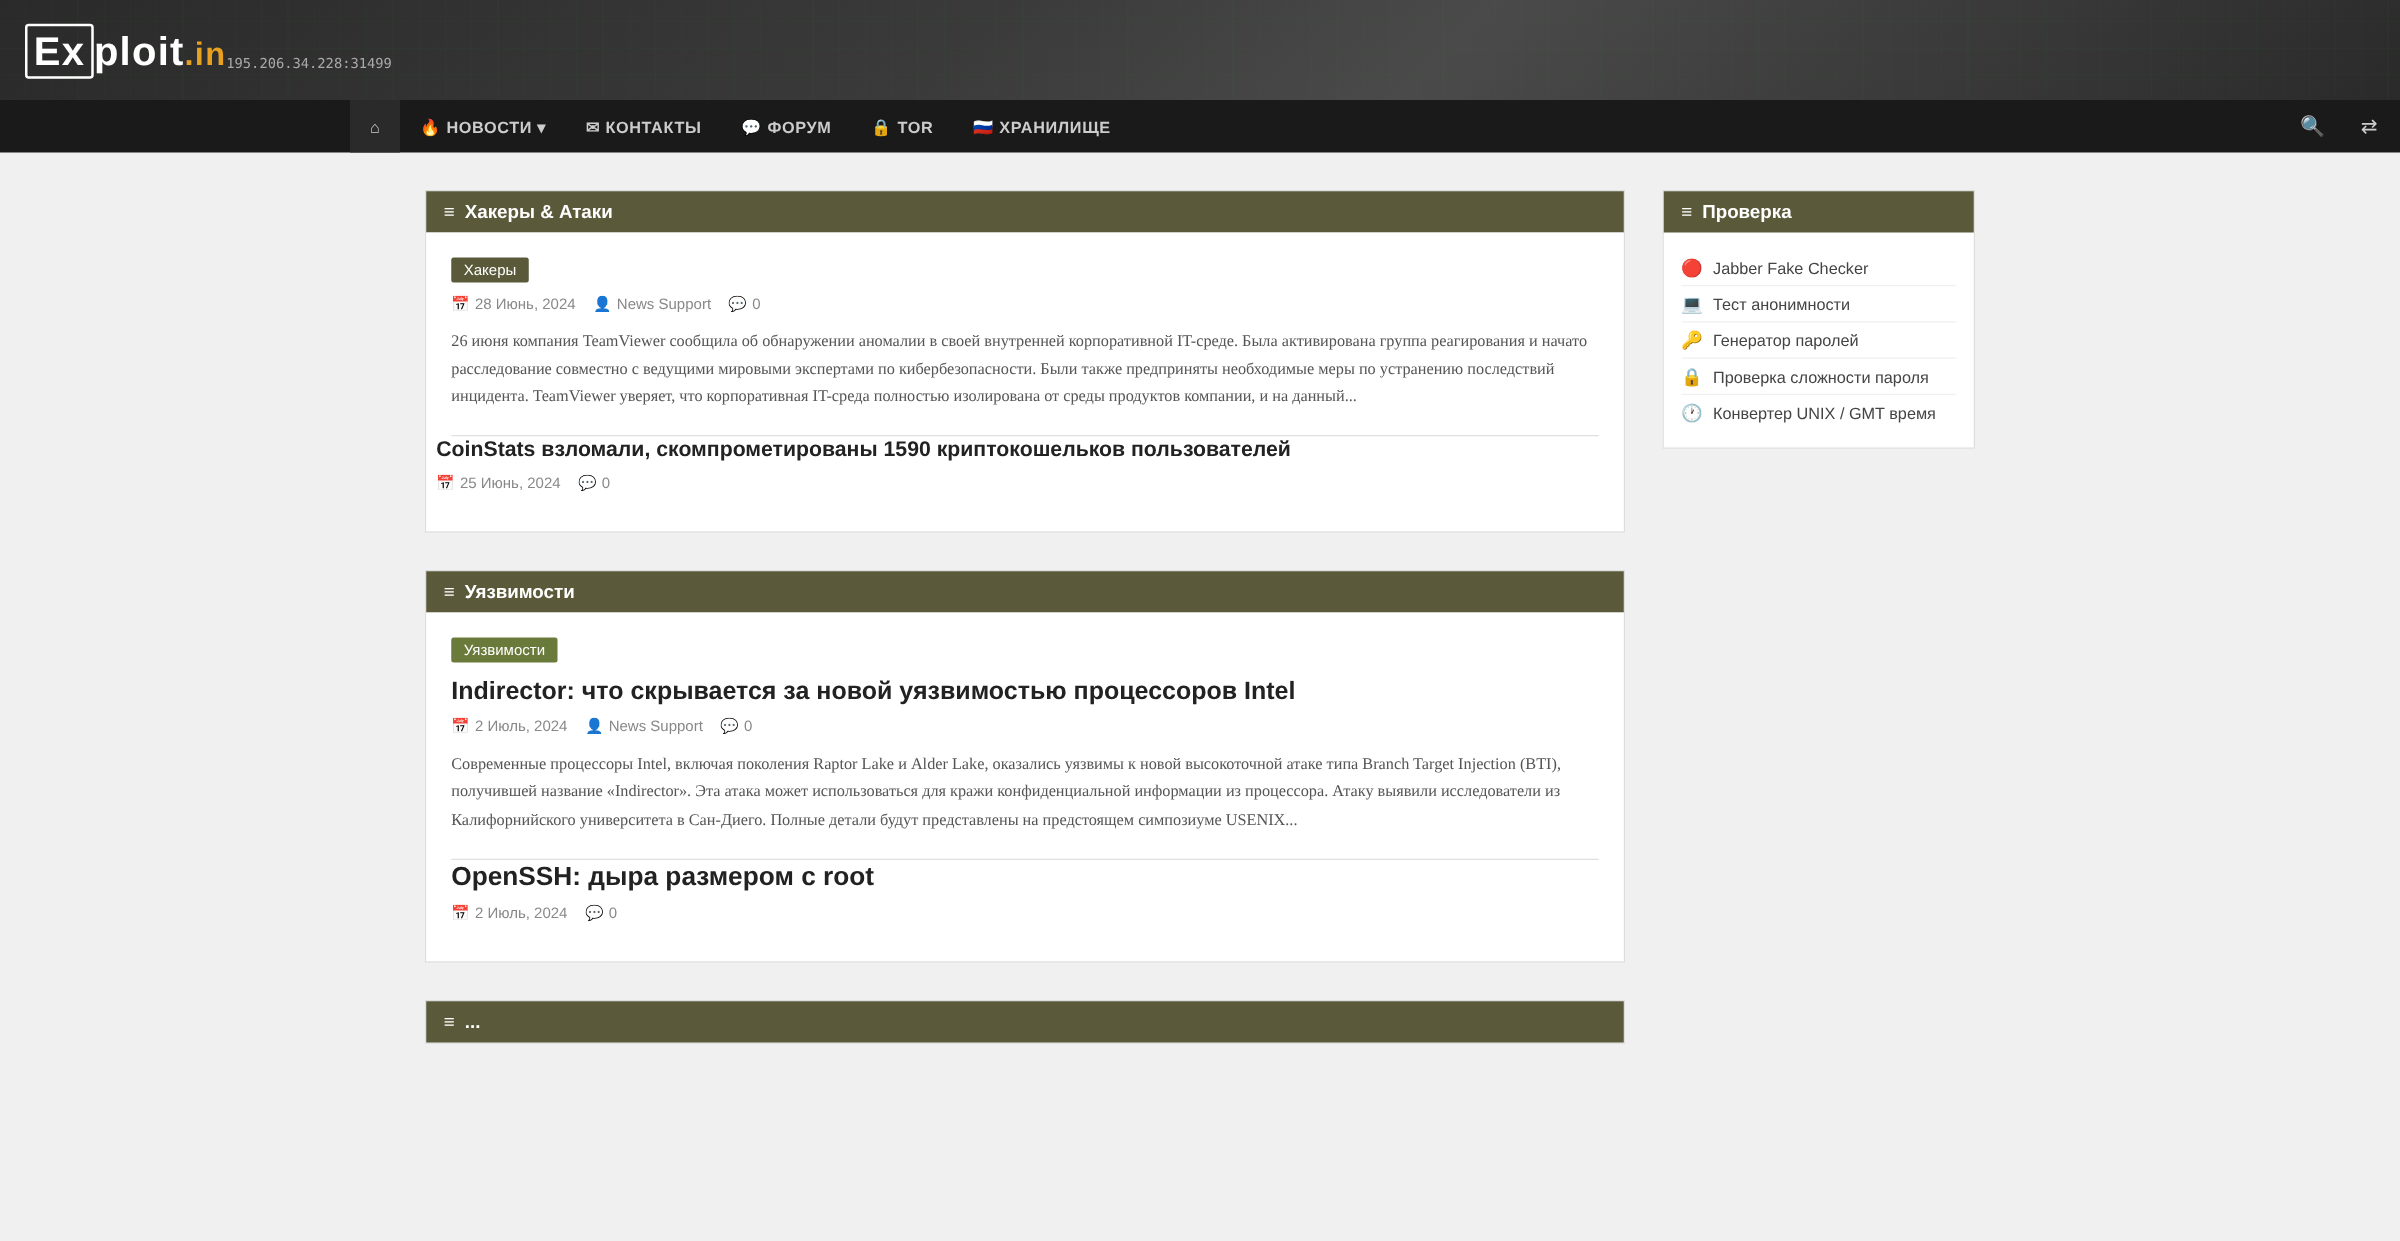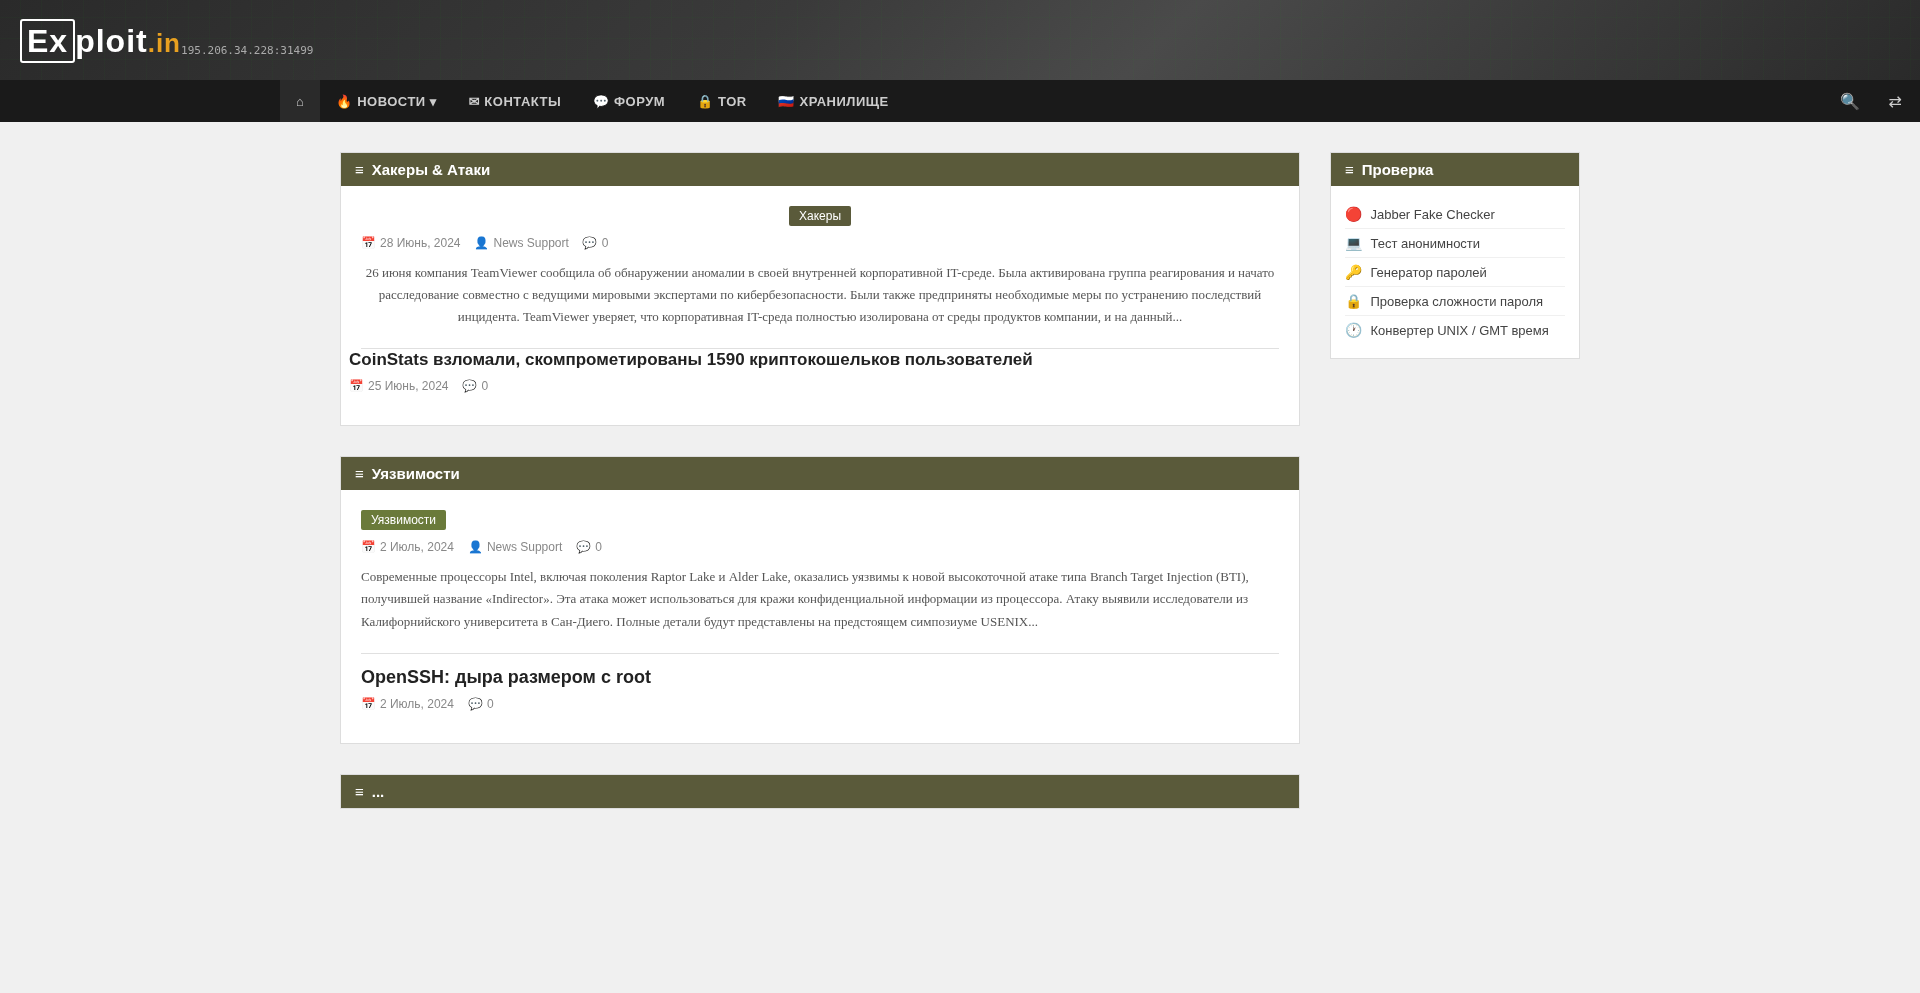--- a/index.html
+++ b/index.html
@@ -237,21 +237,21 @@
 
   <div id="content">
 
     <div class="section-block">
       <div class="section-header">
         <span>≡</span>
         <span>Хакеры &amp; Атаки</span>
       </div>
       <div style="background:#fff;border-top:none;">
 
-        <div style="padding:20px 20px 0 20px;text-align:center;">
+        <div style="padding:20px 20px 0 20px;">
           <a class="tag-badge" href="#">Хакеры</a>
           <div class="article-meta">
             <span class="meta-item">
               <span class="icon">📅</span>
               <span>28 Июнь, 2024</span>
             </span>
             <span class="meta-item">
               <span class="icon">👤</span>
               <span>News Support</span>
             </span>
@@ -283,41 +283,42 @@
 
     <div class="section-block">
       <div class="section-header">
         <span>≡</span>
         <span>Уязвимости</span>
       </div>
       <div style="background:#fff;border-top:none;">
 
         <div style="padding:20px 20px 0 20px;">
           <a class="tag-badge vuln" href="#">Уязвимости</a>
+          <a class="article-title" href="#">Indirector: что скрывается за новой уязвимостью процессоров Intel</a>
           <div class="article-meta">
             <span class="meta-item">
               <span class="icon">📅</span>
               <span>2 Июль, 2024</span>
             </span>
             <span class="meta-item">
               <span class="icon">👤</span>
               <span>News Support</span>
             </span>
             <span class="meta-item">
               <span class="icon">💬</span>
               <span>0</span>
             </span>
           </div>
           <div class="article-body">Современные процессоры Intel, включая поколения Raptor Lake и Alder Lake, оказались уязвимы к новой высокоточной атаке типа Branch Target Injection (BTI), получившей название «Indirector». Эта атака может использоваться для кражи конфиденциальной информации из процессора. Атаку выявили исследователи из Калифорнийского университета в Сан-Диего. Полные детали будут представлены на предстоящем симпозиуме USENIX...</div>
         </div>
 
         <hr class="article-divider" style="margin:20px 20px 0 20px;">
 
         <div style="padding:0 20px 20px 20px;">
-          <a class="article-title" href="#" style="font-size:18px;margin-top:12px;">OpenSSH: дыра размером с root</a>
+          <a class="article-title" href="#" style="font-size:21px;">OpenSSH: дыра размером с root</a>
           <div class="article-meta">
             <span class="meta-item">
               <span class="icon">📅</span>
               <span>2 Июль, 2024</span>
             </span>
             <span class="meta-item">
               <span class="icon">💬</span>
               <span>0</span>
             </span>
           </div>

